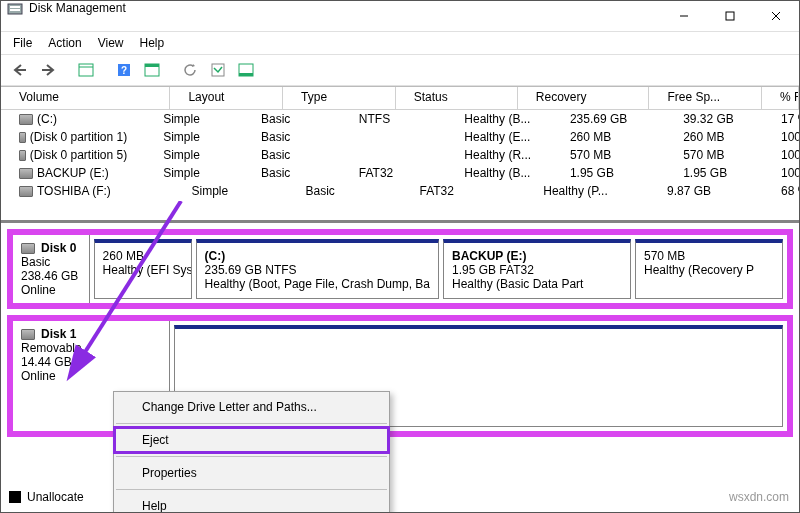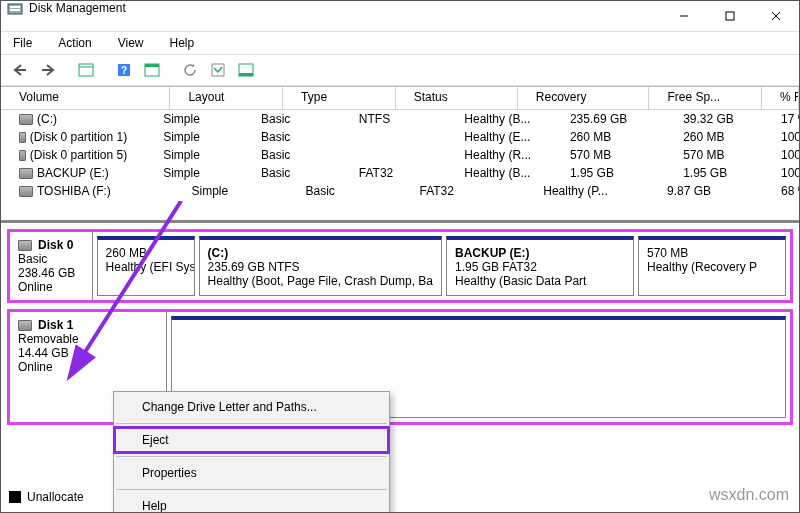--- a/index.html
+++ b/index.html
@@ -2,61 +2,61 @@
 <html><head>
 <meta charset="utf-8">
 <style>
 html,body{margin:0;padding:0;font-family:"Segoe UI",Tahoma,sans-serif;font-size:12px;color:#000;background:#fff}
 .window{width:800px;height:513px;border:1px solid #555;box-sizing:border-box;position:relative;background:#fff;overflow:hidden}
 .titlebar{display:flex;height:30px;border-bottom:1px solid #e0e0e0}
 .titlebar .icon{width:16px;height:16px;margin:0 6px;display:inline-block}
 .titlebar .title{flex:1;font-size:12px}
 .winbtns{display:flex}
 .winbtns .btn{width:46px;height:30px;display:flex;align-items:center;justify-content:center}
-.menubar{display:flex;height:22px;align-items:center;padding:0 4px;gap:10px}
+.menubar{display:flex;height:22px;align-items:center;padding:0 4px;gap:0}
 .menubar span{padding:2px 8px}
 .toolbar{display:flex;align-items:center;height:30px;padding:0 6px;border-top:1px solid #e0e0e0;border-bottom:1px solid #e0e0e0;gap:2px}
 .tbtn{width:24px;height:24px;display:flex;align-items:center;justify-content:center;border:1px solid transparent}
 .tsep{width:8px}
 .grid-head{display:flex;height:22px;background:#fff;border-top:1px solid #bbb;border-bottom:1px solid #d0d0d0}
 .col{padding:3px 18px;border-right:1px solid #d0d0d0;overflow:hidden;white-space:nowrap}
 .c-vol{width:140px}
 .c-layout{width:80px}
 .c-type{width:80px}
 .c-fs{width:90px}
 .c-status{width:90px}
 .c-cap{width:100px}
 .c-free{width:80px}
 .c-pct{flex:1}
 .grid-body{height:110px;overflow:auto}
 .row{display:flex;height:18px;align-items:center}
 .row .col{border-right:none;display:flex;align-items:center;gap:4px}
 .diskicon{display:inline-block;width:12px;height:9px;background:linear-gradient(#bbb,#888);border:1px solid #666;border-radius:1px}
 
 .graph{border-top:3px solid #848484;background:#fff}
-.disk-row{display:flex;border:3px solid #d946ef;margin:6px}
+.disk-row{display:flex;border:6px solid #d946ef;margin:6px}
 .disk-label{width:140px;padding:6px 8px;border-right:1px solid #848484;background:#fff}
 .disk-label b{display:flex;align-items:center;gap:6px}
 .parts{flex:1;display:flex;padding:4px;gap:4px;background:#fff}
 .part{border:1px solid #848484;padding:6px 8px;overflow:hidden;white-space:nowrap;border-top:4px solid #1a2a8a}
 .part b{display:block}
 .part.small{width:80px}
 .part.sys{flex:1}
 .part.bak{width:170px}
 .part.rec{width:130px}
 .part.full{flex:1}
 
 .context{position:absolute;left:112px;top:390px;width:275px;border:1px solid #a0a0a0;background:#f2f2f2;box-shadow:3px 3px 6px rgba(0,0,0,.25);padding:2px 0}
 .context .item{padding:6px 28px;font-size:12px}
 .context .item.sel{outline:3px solid #8a2be2;outline-offset:-2px}
 .context .sep{height:1px;background:#c0c0c0;margin:3px 2px}
 .arrow-annot{position:absolute;pointer-events:none}
 .legend{position:absolute;left:8px;bottom:8px;display:flex;align-items:center;gap:6px;font-size:12px}
 .legend .sw{width:12px;height:12px;background:#000}
-.watermark{position:absolute;right:10px;bottom:8px;font-size:16px;color:#999}
+.watermark{position:absolute;right:10px;bottom:8px;font-size:12px;color:#999}
 
 svg{display:block}
 </style>
 </head>
 <body>
 
 <div class="window">
 
   <div class="titlebar">
     <span class="icon">

